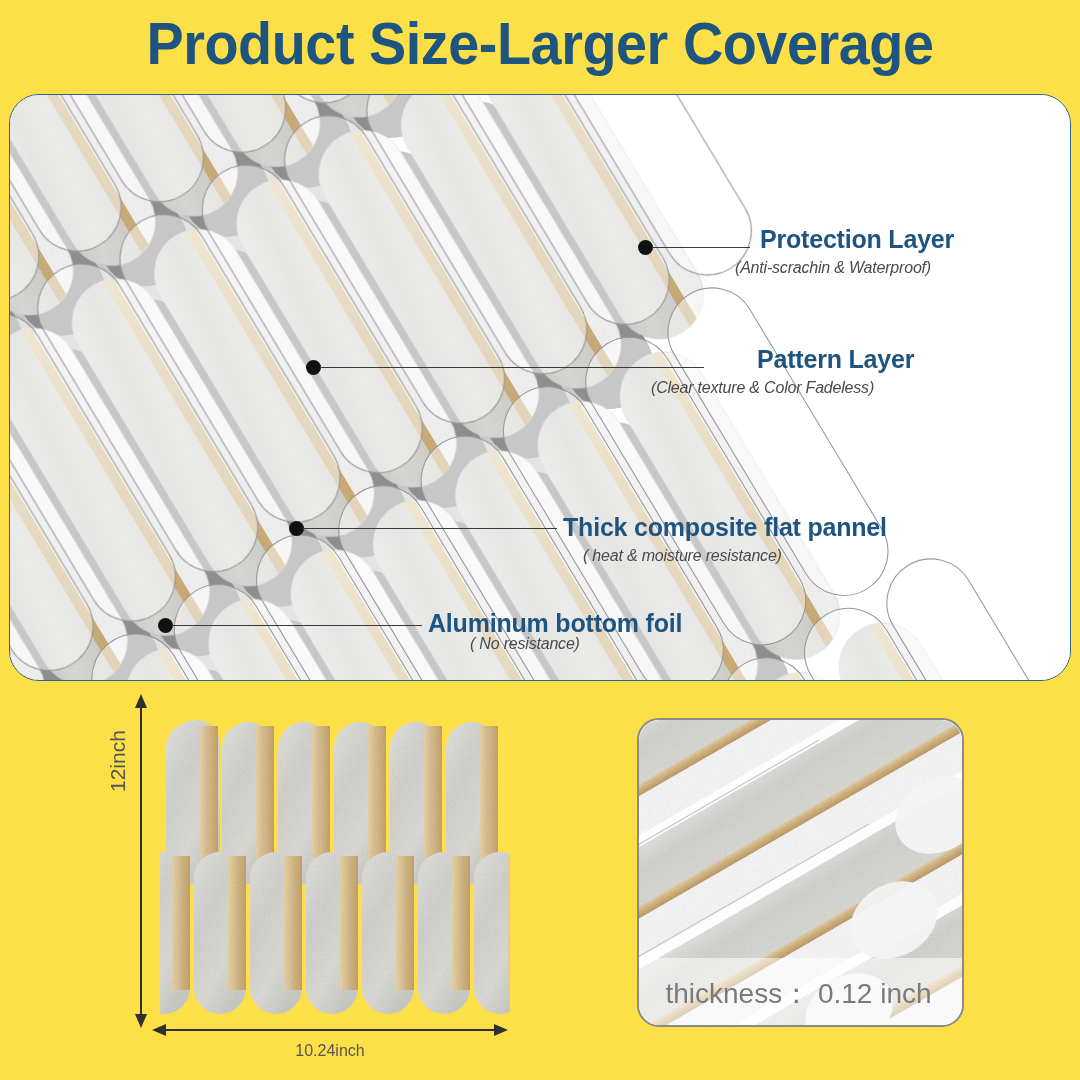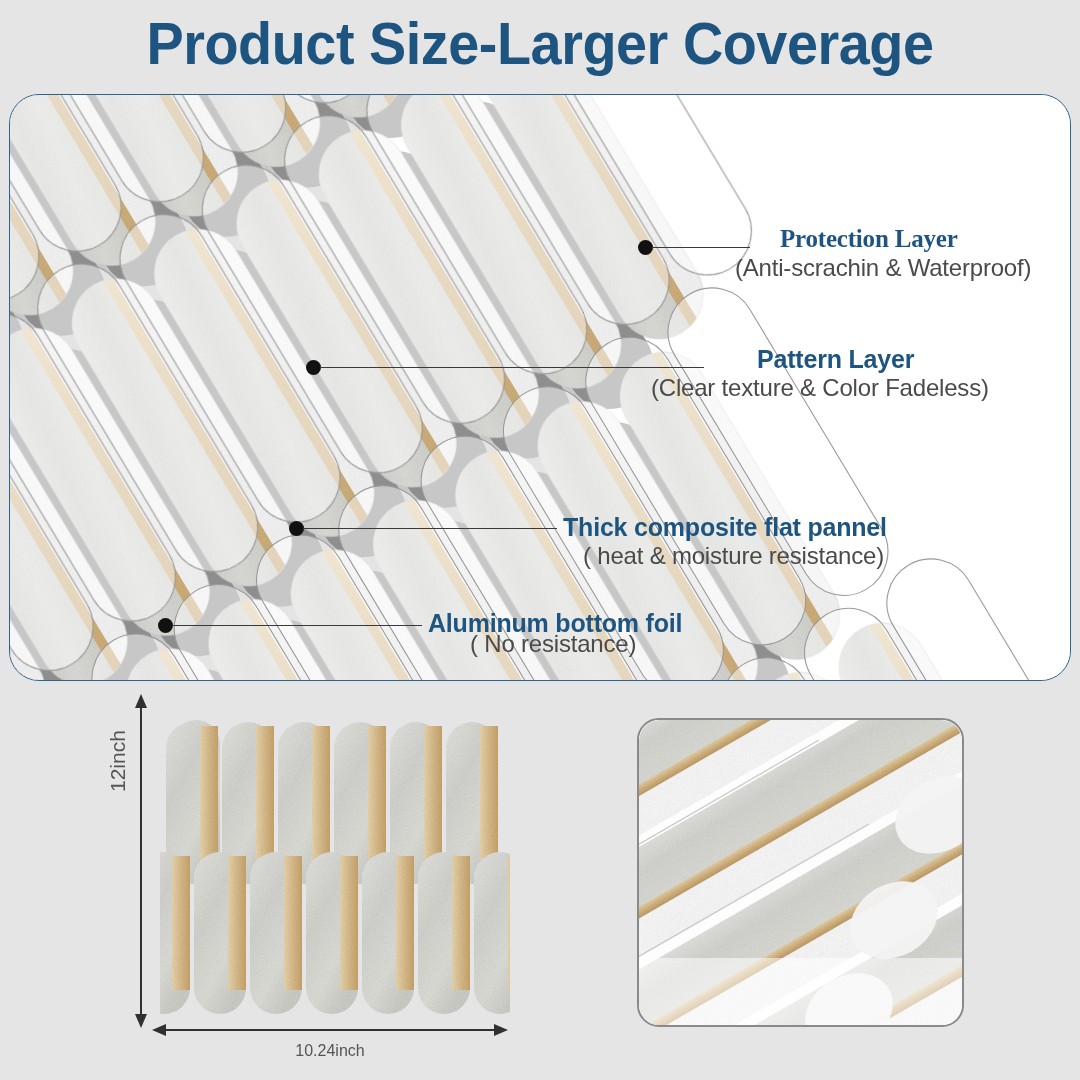--- a/index.html
+++ b/index.html
@@ -1,21 +1,21 @@
 <!DOCTYPE html>
 <html><head>
 <meta charset="utf-8">
 <style>
   html,body{margin:0;padding:0;background:#ffffff;}
   body{
     width:1080px;height:1080px;position:relative;overflow:hidden;
     font-family:"Liberation Sans", sans-serif;
     -webkit-font-smoothing:antialiased;
   }
-  .page{position:absolute;inset:0;background:#e5e5e5;}
+  .page{position:absolute;inset:0;background:#fde047;}
 
   
   .title{
     position:absolute;left:0;top:4px;width:1080px;
     text-align:center;
     font-family:"Liberation Sans", sans-serif;
     font-weight:bold;
     font-size:60px;
     line-height:80px;
     letter-spacing:-0.5px;
@@ -44,21 +44,21 @@
   }
   .callout .leader{
     position:absolute;height:0;border-top:1.6px solid #3a3a3a;
   }
   .callout .ctext{position:absolute;white-space:nowrap;}
   .callout .ctitle{
     font-weight:bold;font-size:25px;color:#1e5480;line-height:30px;
     letter-spacing:-0.2px;
   }
   .callout .csub{
-    font-size:24px;color:#4a4a4a;line-height:27px;letter-spacing:-0.2px;
+    font-size:16px;color:#4a4a4a;line-height:27px;letter-spacing:-0.2px;font-style:italic;
   }
 
   
   .dim-block{position:absolute;left:0;top:686px;width:540px;height:394px;}
   .sample-tile{position:absolute;left:160px;top:16px;}
   .dim-v-label{
     position:absolute;left:106px;top:792px;
     font-size:21px;color:#555;
     transform:rotate(-90deg);transform-origin:0 0;
     white-space:nowrap;
@@ -198,21 +198,21 @@
 
           <rect x="760" y="0" width="300" height="585" fill="#ffffff" opacity="0.0"></rect>
         </g>
       </svg>
     </div>
   </div>
 
   <div class="callout">
     <span class="dot" style="left:638px;top:240px;"></span>
     <span class="leader" style="left:652px;top:247px;width:98px;"></span>
-    <span class="ctext ctitle" style="left:780px;top:224px;font-family:Liberation Serif, serif;">Protection Layer</span>
+    <span class="ctext ctitle" style="left:760px;top:224px;">Protection Layer</span>
     <span class="ctext csub" style="left:735px;top:254px;">(Anti-scrachin &amp; Waterproof)</span>
   </div>
 
   <div class="callout">
     <span class="dot" style="left:306px;top:360px;"></span>
     <span class="leader" style="left:320px;top:367px;width:384px;"></span>
     <span class="ctext ctitle" style="left:713px;top:344px;margin-left:44px;">Pattern Layer</span>
     <span class="ctext csub" style="left:651px;top:374px;">(Clear texture &amp; Color Fadeless)</span>
   </div>
 
@@ -394,14 +394,15 @@
         <g stroke="#c9c9c9" stroke-width="1.4" fill="none">
           <path d="M-10,130 L180,20"></path>
           <path d="M-10,242 L230,104"></path>
         </g>
 
         <rect x="0" y="238" width="323" height="67" fill="#ffffff" opacity="0.55"></rect>
       </g>
     </svg>
   </div>
 
+  <div class="thick-label">thickness：  0.12 inch</div>
 
 </div>
 
 </body></html>

